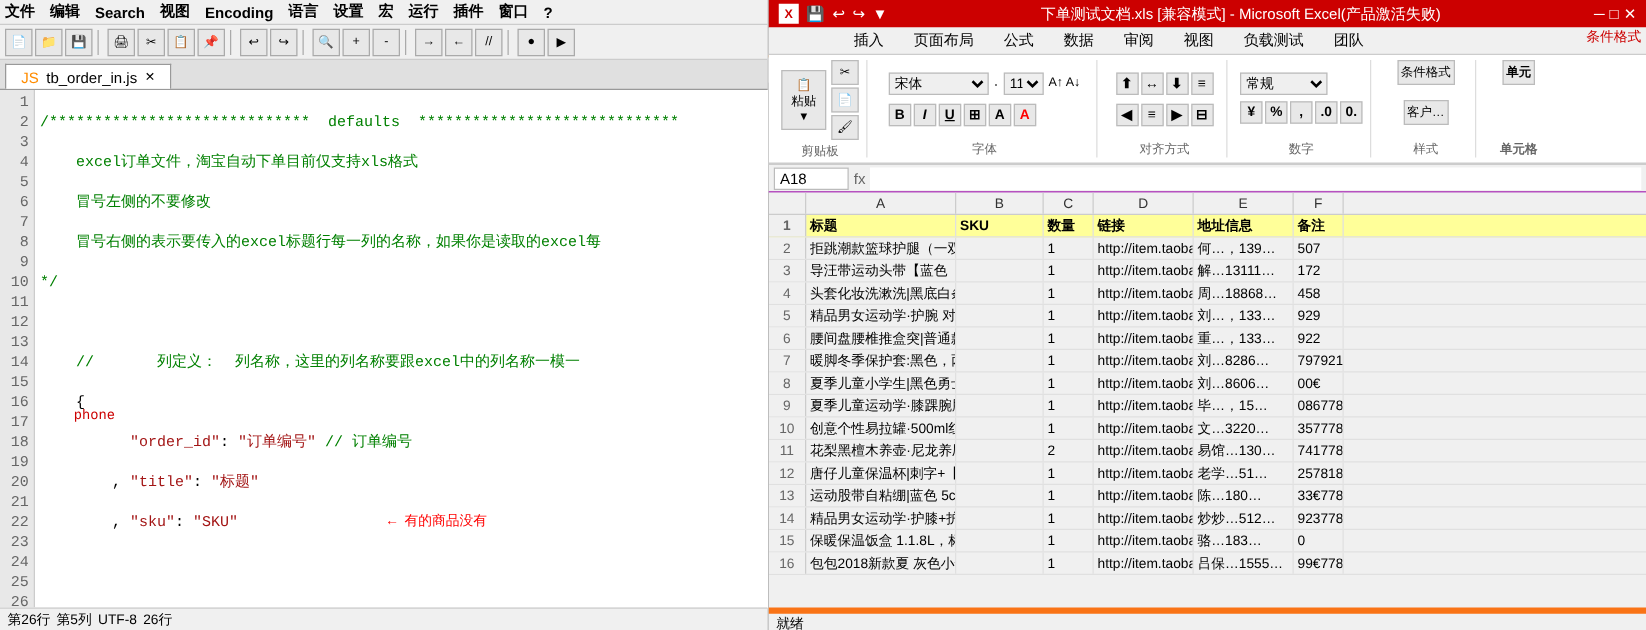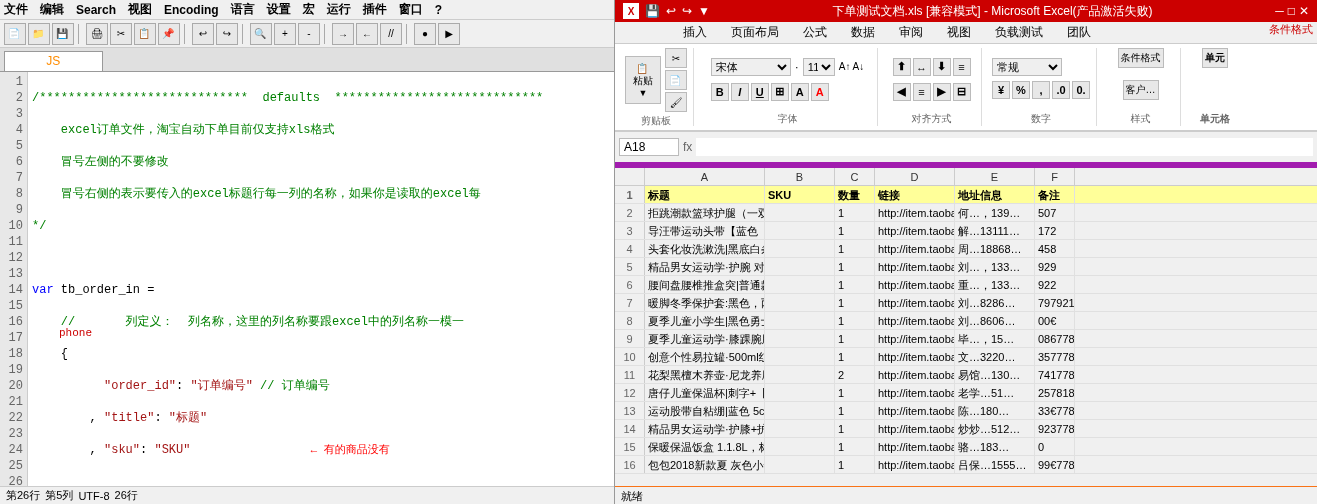--- a/index.html
+++ b/index.html
@@ -78,21 +78,20 @@
       font-size: 12px;
       cursor: pointer;
       height: 20px;
       display: flex;
       align-items: center;
       gap: 6px;
     }
 
     .tab-item.active {
       background: #fff;
-      flex-direction: column;
     }
 
     .code-area {
       display: flex;
       flex: 1;
       overflow: hidden;
       background: #fff;
     }
 
     .line-numbers {
@@ -289,25 +288,25 @@
       border: 1px solid #bbb;
       background: #e8e8e8;
       font-size: 11px;
       cursor: pointer;
       display: flex;
       align-items: center;
       justify-content: center;
     }
 
     .excel-formula-bar {
-      height: 36px;
-      background: #f0f0f0;
-      display: flex;
-      align-items: center;
-      border-bottom: 6px solid #a21caf;
+      height: 22px;
+      background: #f0f0f0;
+      display: flex;
+      align-items: center;
+      border-bottom: 1px solid #a21caf;
       padding: 0 4px;
       gap: 4px;
     }
 
     .cell-ref {
       width: 60px;
       height: 18px;
       border: 1px solid #bbb;
       font-size: 12px;
       padding: 0 4px;
@@ -400,23 +399,23 @@
     .cell-B { width: 70px; }
     .cell-C { width: 40px; }
     .cell-D { width: 80px; }
     .cell-E { width: 80px; }
     .cell-F { width: 40px; }
 
     
     .excel-statusbar {
       height: 18px;
       background: #f0f0f0;
-      border-top: 1px solid #f97316;
-      display: flex;
-      align-items: flex-end;
+      border-top: 5px solid #f97316;
+      display: flex;
+      align-items: flex-start;
       padding: 0 6px;
       font-size: 11px;
     }
 
     
     .npp-statusbar {
       height: 18px;
       background: #f0f0f0;
       border-top: 1px solid #ccc;
       display: flex;
@@ -508,21 +507,20 @@
       <div>25</div>
       <div>26</div>
     </div>
     <div class="code-content">
 <div class="code-line"><span class="c-comment">/*****************************  defaults  *****************************</span></div>
 <div class="code-line"><span class="c-comment">    excel订单文件，淘宝自动下单目前仅支持xls格式</span></div>
 <div class="code-line"><span class="c-comment">    冒号左侧的不要修改</span></div>
 <div class="code-line"><span class="c-comment">    冒号右侧的表示要传入的excel标题行每一列的名称，如果你是读取的excel每</span></div>
 <div class="code-line"><span class="c-comment">*/</span></div>
 <div class="code-line"></div>
-<div class="code-line"><span class="c-keyword">var</span><span class="c-normal"> tb_order_in =</span></div>
 <div class="code-line"><span class="c-comment">    //       列定义：  列名称，这里的列名称要跟excel中的列名称一模一</span></div>
 <div class="code-line"><span class="c-normal">    {</span></div>
 <div class="code-line"><span class="c-normal">          <span class="c-string">"order_id"</span>: <span class="c-string">"订单编号"</span> <span class="c-comment">// 订单编号</span></span></div>
 <div class="code-line"><span class="c-normal">        , <span class="c-string">"title"</span>: <span class="c-string">"标题"</span></span></div>
 <div class="code-line"><span class="c-normal">        , <span class="c-string">"sku"</span>: <span class="c-string">"SKU"</span></span><span style="color:red;font-size:11px;margin-left:120px;">← 有的商品没有</span></div>
 
 
 
 
 

